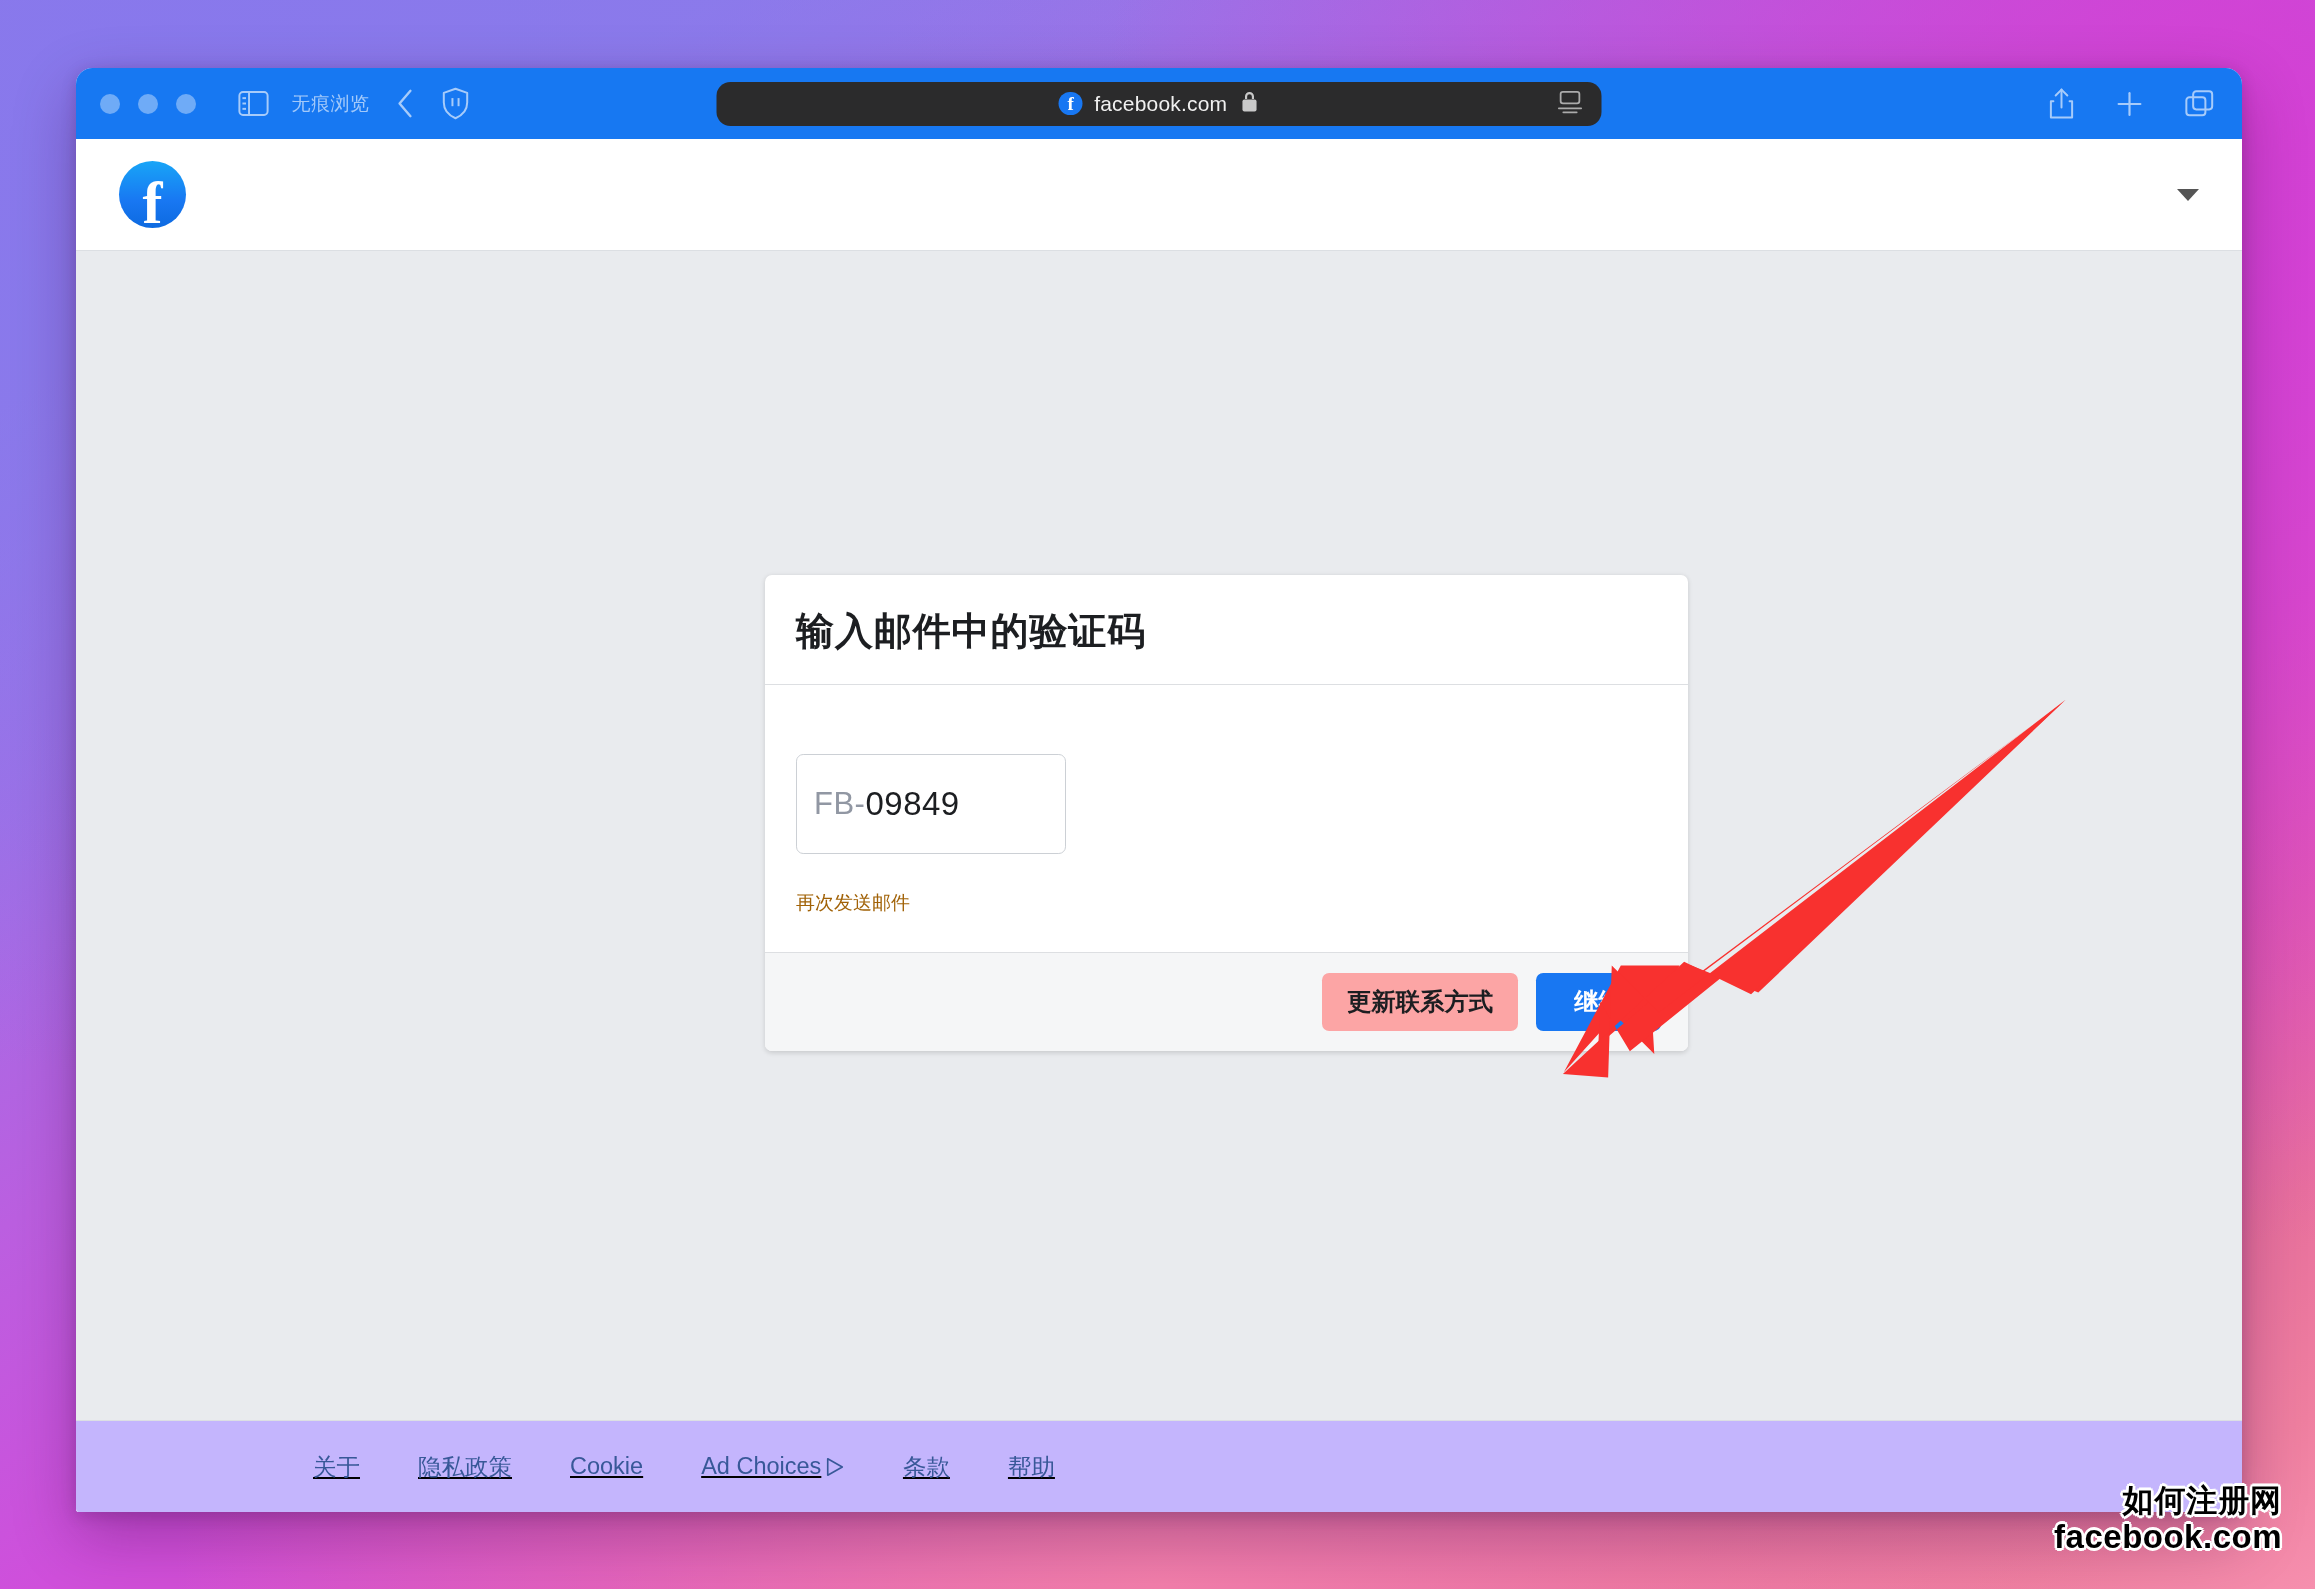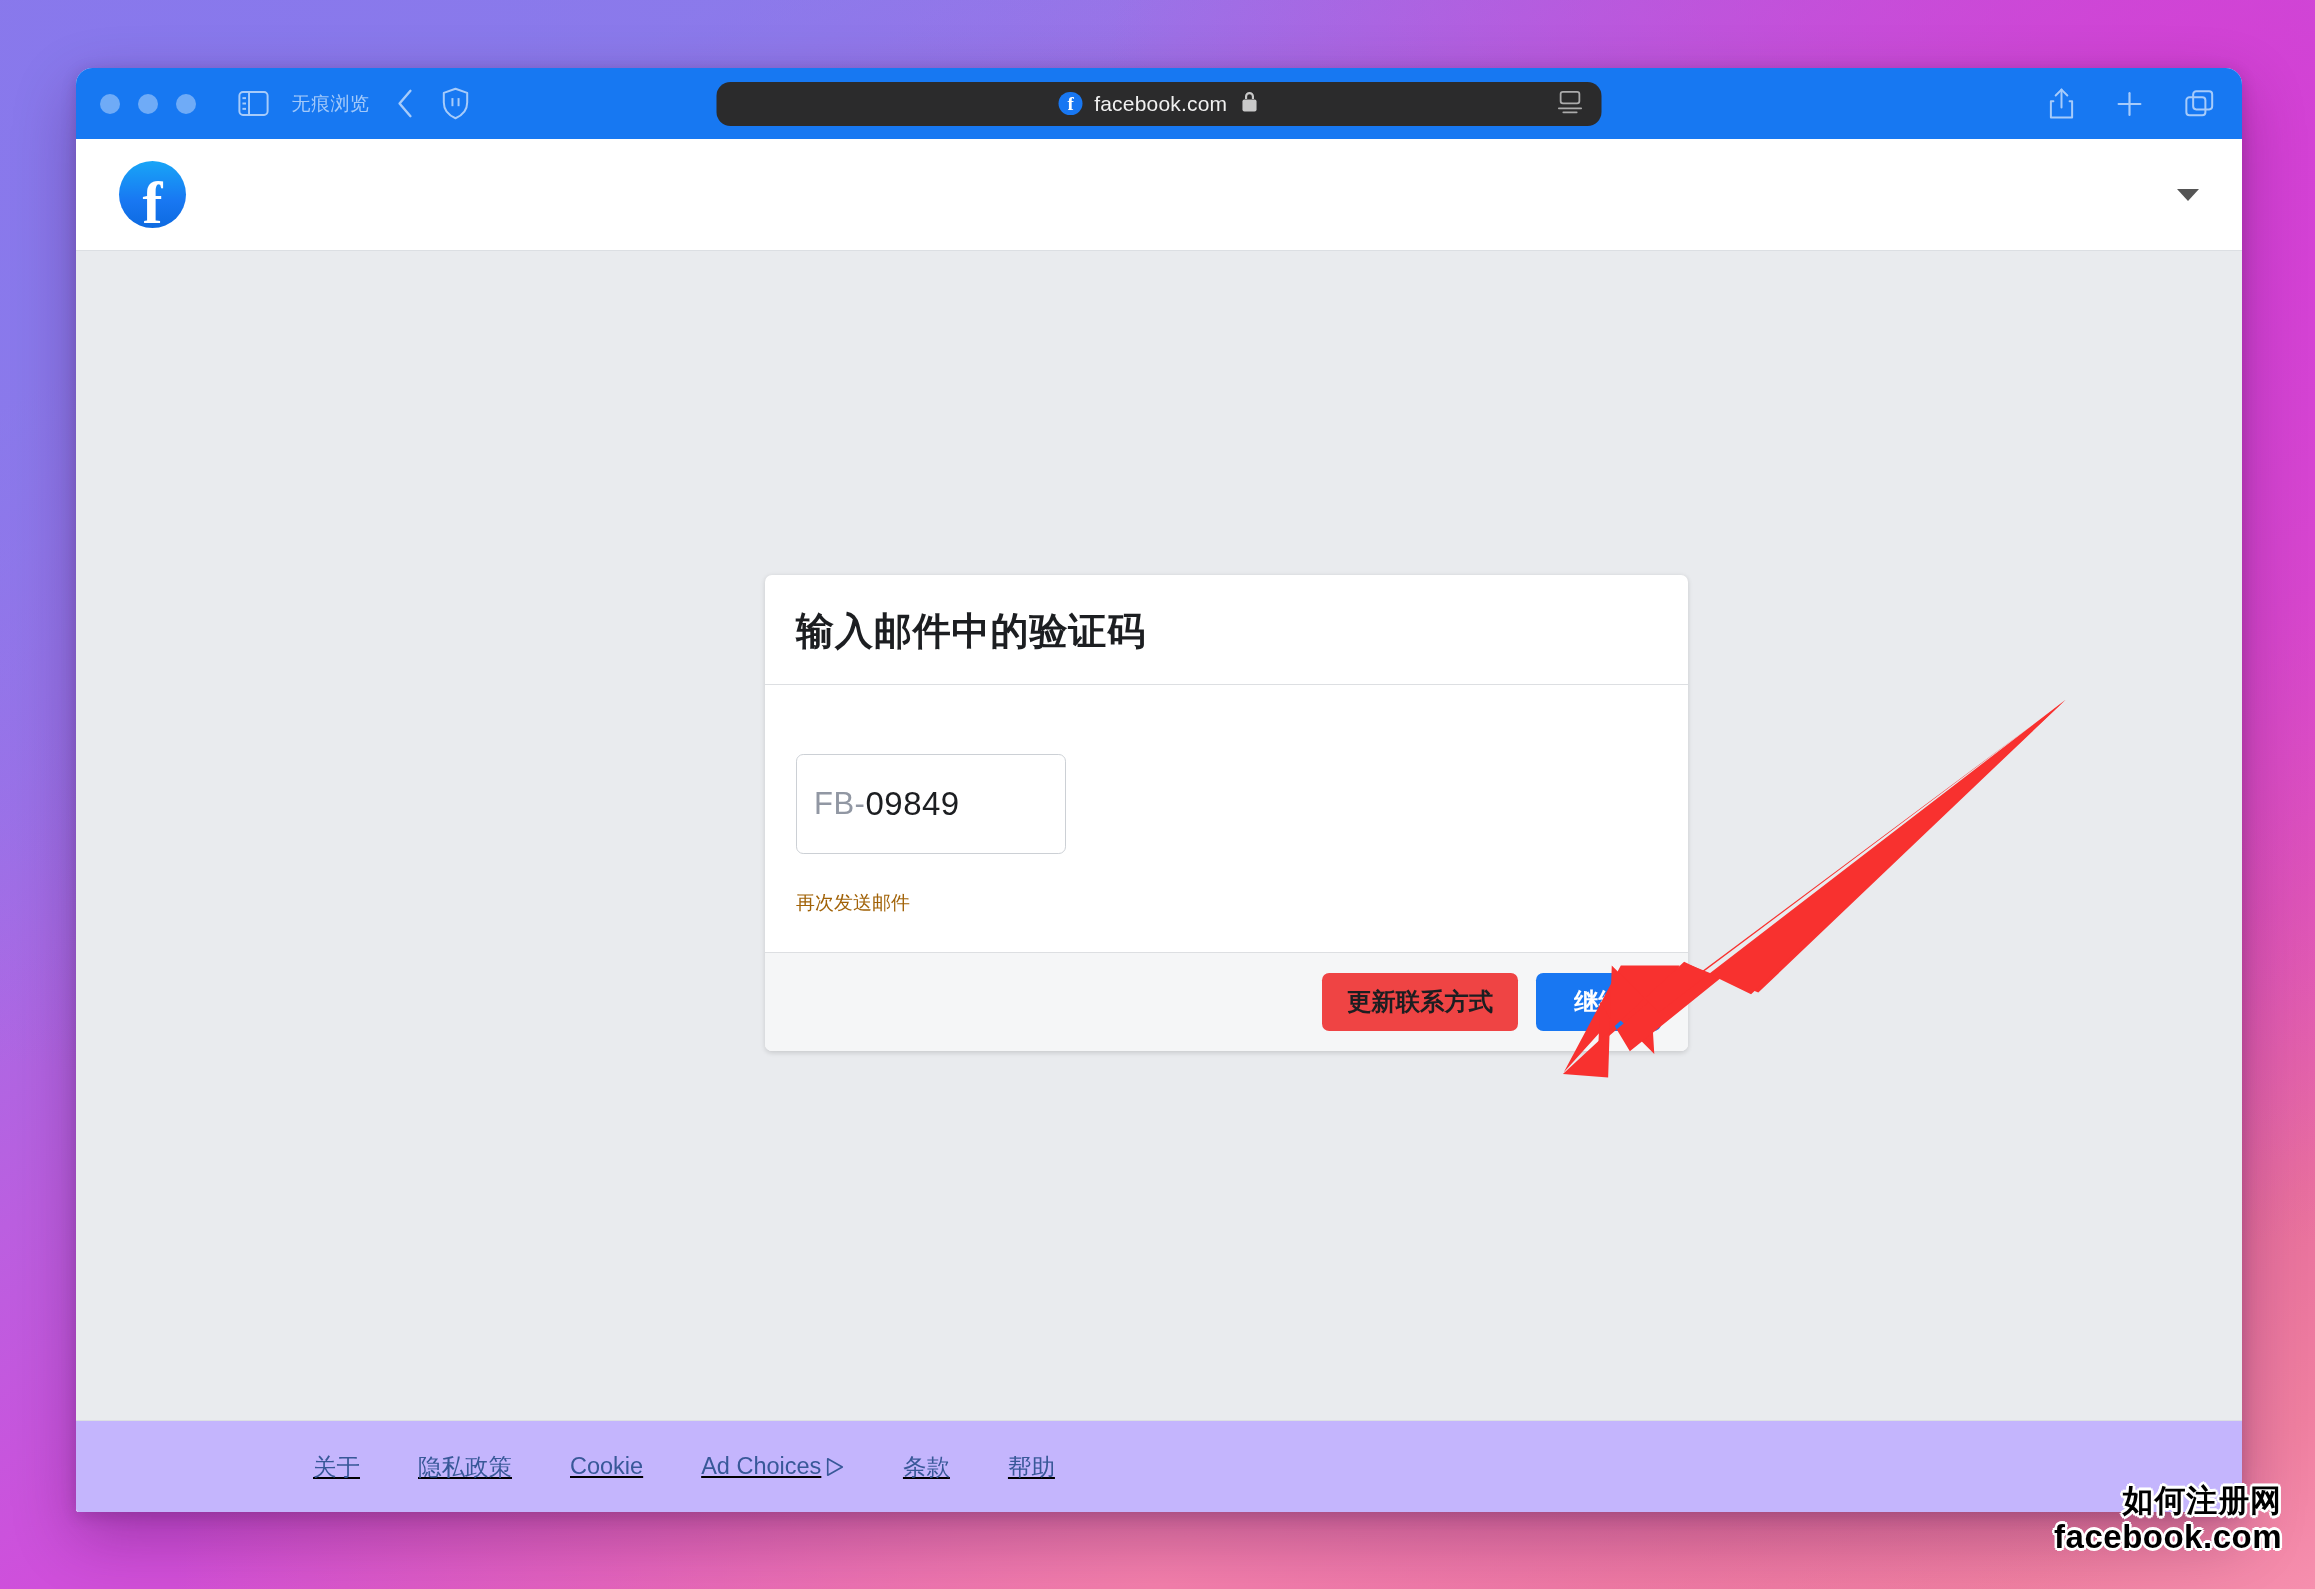--- a/index.html
+++ b/index.html
@@ -220,21 +220,21 @@
   }
   .btn {
     border: none;
     border-radius: 7.2px;
     font-size: 24.4px;
     font-weight: bold;
     cursor: pointer;
     font-family: inherit;
   }
   #update-contact-button {
-    background: #ef4444;
+    background: #fca5a5;
     color: #1c1e21;
     padding: 12px 25px;
     height: 58px;
   }
   #continue-button {
     background: #1877f2;
     color: #fff;
     padding: 0 38px;
     height: 58px;
   }

